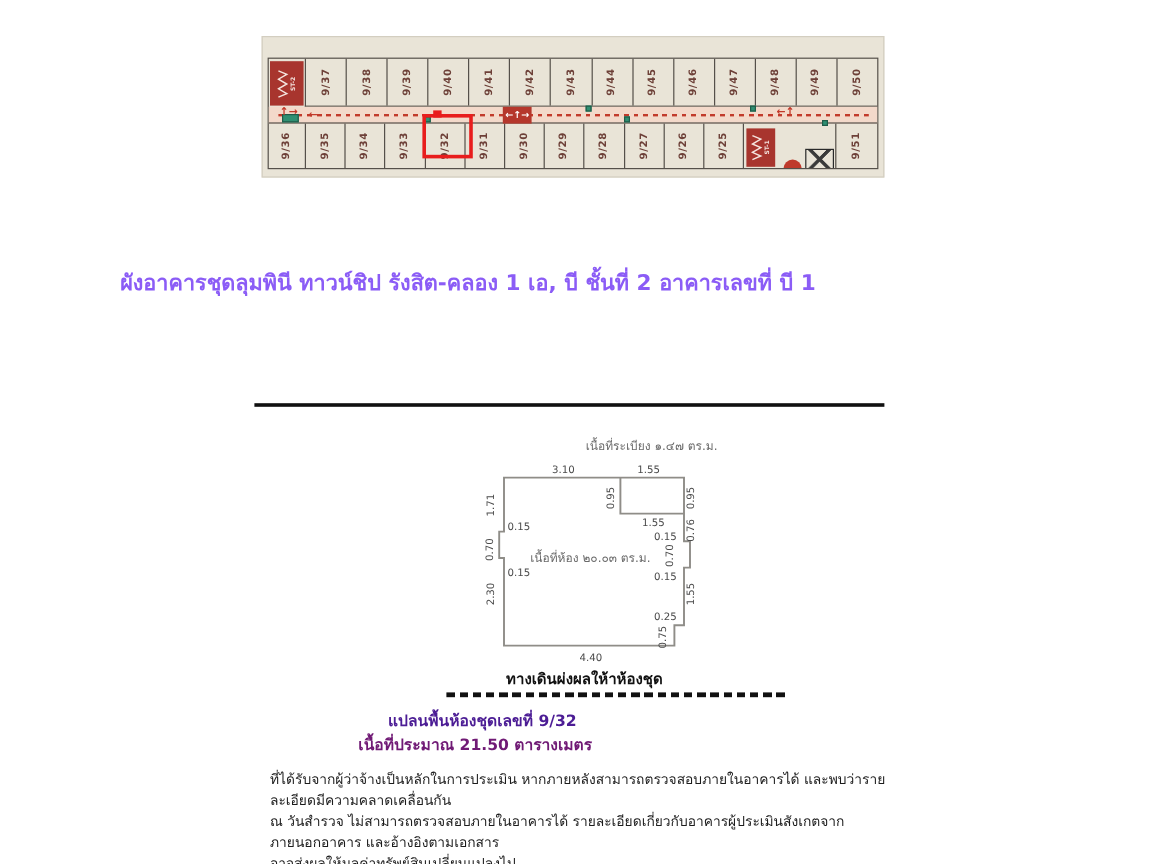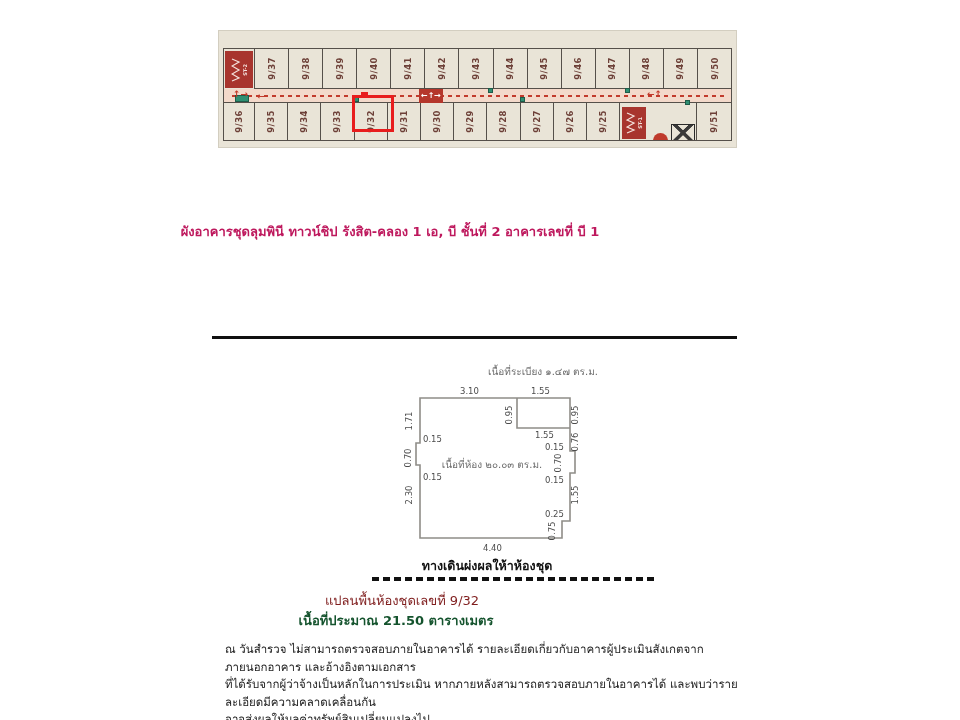--- a/index.html
+++ b/index.html
@@ -40,37 +40,37 @@
          background-image:linear-gradient(45deg,transparent 44%,#3a3a3a 44%,#3a3a3a 56%,transparent 56%),
                           linear-gradient(-45deg,transparent 44%,#3a3a3a 44%,#3a3a3a 56%,transparent 56%);
          background-size:100% 50%;background-repeat:repeat-y;}
   .lobbydot{position:absolute;left:33px;top:30px;width:15px;height:15px;border-radius:50%;background:#bf3a2c;}
   .hl-box{position:absolute;left:133px;top:64px;width:42px;height:37px;
           border:3px solid #e81d1d;box-sizing:border-box;z-index:6;}
   .hl-door{position:absolute;left:142px;top:61px;width:7px;height:6px;background:#e81d1d;z-index:7;}
 
   
   .cap1{position:absolute;left:0;top:221px;width:780px;text-align:center;
-        font-size:13px;font-weight:bold;color:#be185d;}
+        font-size:18px;font-weight:bold;color:#8b5cf6;}
   .hr1{position:absolute;left:212px;top:336px;width:525px;height:3px;background:#101010;}
 
   
   .sketch{position:absolute;left:385px;top:353px;width:300px;height:215px;}
   .sketch text{fill:#4c4c4c;font-size:8.5px;font-family:"DejaVu Sans",sans-serif;}
   .sketch .hand{fill:#6a6a6a;font-size:10px;}
   .wline{stroke:#8f8d88;stroke-width:1.6;fill:none;}
 
   .walkcap{position:absolute;left:337px;top:556px;width:300px;text-align:center;
            font-size:12.5px;font-weight:bold;color:#111;}
   .dash2{position:absolute;left:372px;top:577px;width:286px;height:4px;
          background:repeating-linear-gradient(90deg,#111 0 7px,transparent 7px 11px);}
   .ptitle{position:absolute;left:0;top:590px;width:804px;text-align:center;
-          font-size:13px;font-weight:normal;color:#7f1d1d;}
+          font-size:13px;font-weight:bold;color:#4c1d95;}
   .parea{position:absolute;left:0;top:610px;width:792px;text-align:center;
-         font-size:13px;font-weight:bold;color:#14532d;}
+         font-size:13px;font-weight:bold;color:#701a75;}
 
   
   .foot{position:absolute;left:225px;top:641px;width:520px;
         font-size:11.5px;line-height:17.5px;color:#1c1c1c;}
 </style>
 </head>
 <body>
 
 <div class="page">
 
@@ -234,18 +234,18 @@
     <text x="170" y="178" transform="rotate(-90 170 178)" text-anchor="middle">0.75</text>
     <text x="98" y="198">4.40</text>
   </svg>
 
   <div class="walkcap">ทางเดินผ่งผลให้าห้องชุด</div>
   <div class="dash2"></div>
   <div class="ptitle">แปลนพื้นห้องชุดเลขที่ 9/32</div>
   <div class="parea">เนื้อที่ประมาณ 21.50 ตารางเมตร</div>
 
   <div class="foot">
+    <div>ที่ได้รับจากผู้ว่าจ้างเป็นหลักในการประเมิน หากภายหลังสามารถตรวจสอบภายในอาคารได้ และพบว่ารายละเอียดมีความคลาดเคลื่อนกัน</div>
     <div>ณ วันสำรวจ ไม่สามารถตรวจสอบภายในอาคารได้ รายละเอียดเกี่ยวกับอาคารผู้ประเมินสังเกตจากภายนอกอาคาร และอ้างอิงตามเอกสาร</div>
-    <div>ที่ได้รับจากผู้ว่าจ้างเป็นหลักในการประเมิน หากภายหลังสามารถตรวจสอบภายในอาคารได้ และพบว่ารายละเอียดมีความคลาดเคลื่อนกัน</div>
     <div>อาจส่งผลให้มูลค่าทรัพย์สินเปลี่ยนแปลงไป</div>
   </div>
 
 </div>
 
 </body></html>

